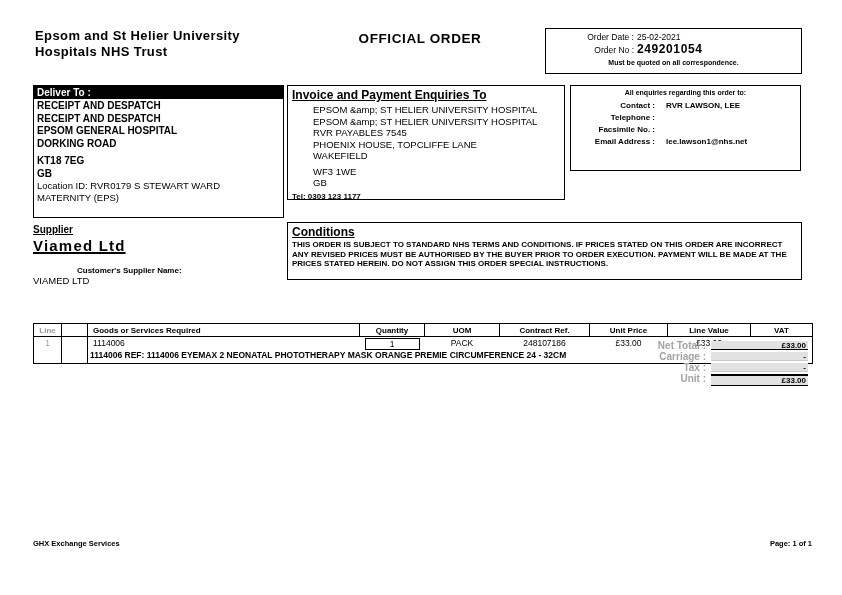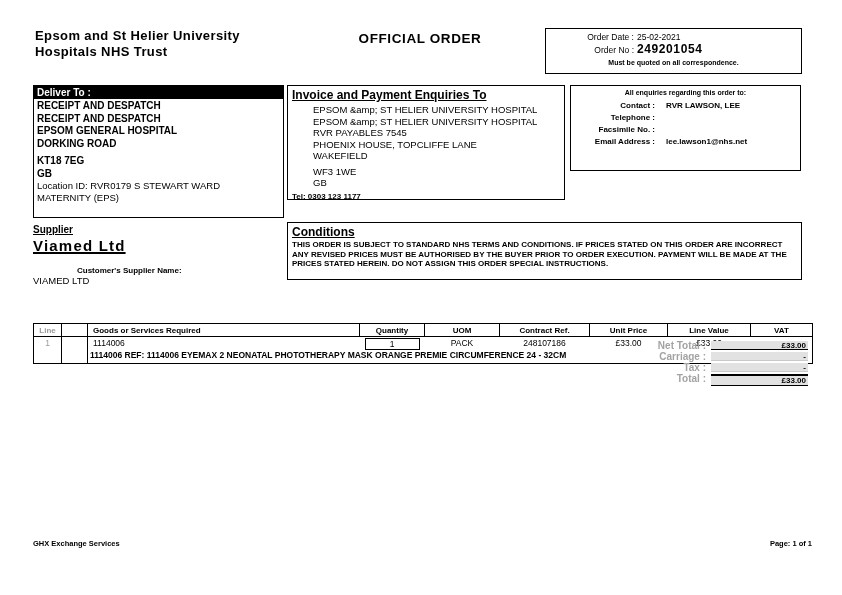--- a/index.html
+++ b/index.html
@@ -209,19 +209,19 @@
   </div>
   <div class="tot-row mid">
     <span class="tot-label">Carriage :</span>
     <span class="tot-box">-</span>
   </div>
   <div class="tot-row mid">
     <span class="tot-label">Tax :</span>
     <span class="tot-box">-</span>
   </div>
   <div class="tot-row grand">
-    <span class="tot-label">Total :</span>
+    <span class="tot-label">Unit :</span>
     <span class="tot-box">£33.00</span>
   </div>
 </div>
 
 <div class="footer-left">GHX Exchange Services</div>
 <div class="footer-right">Page: 1 of 1</div>
 
 </body></html>

